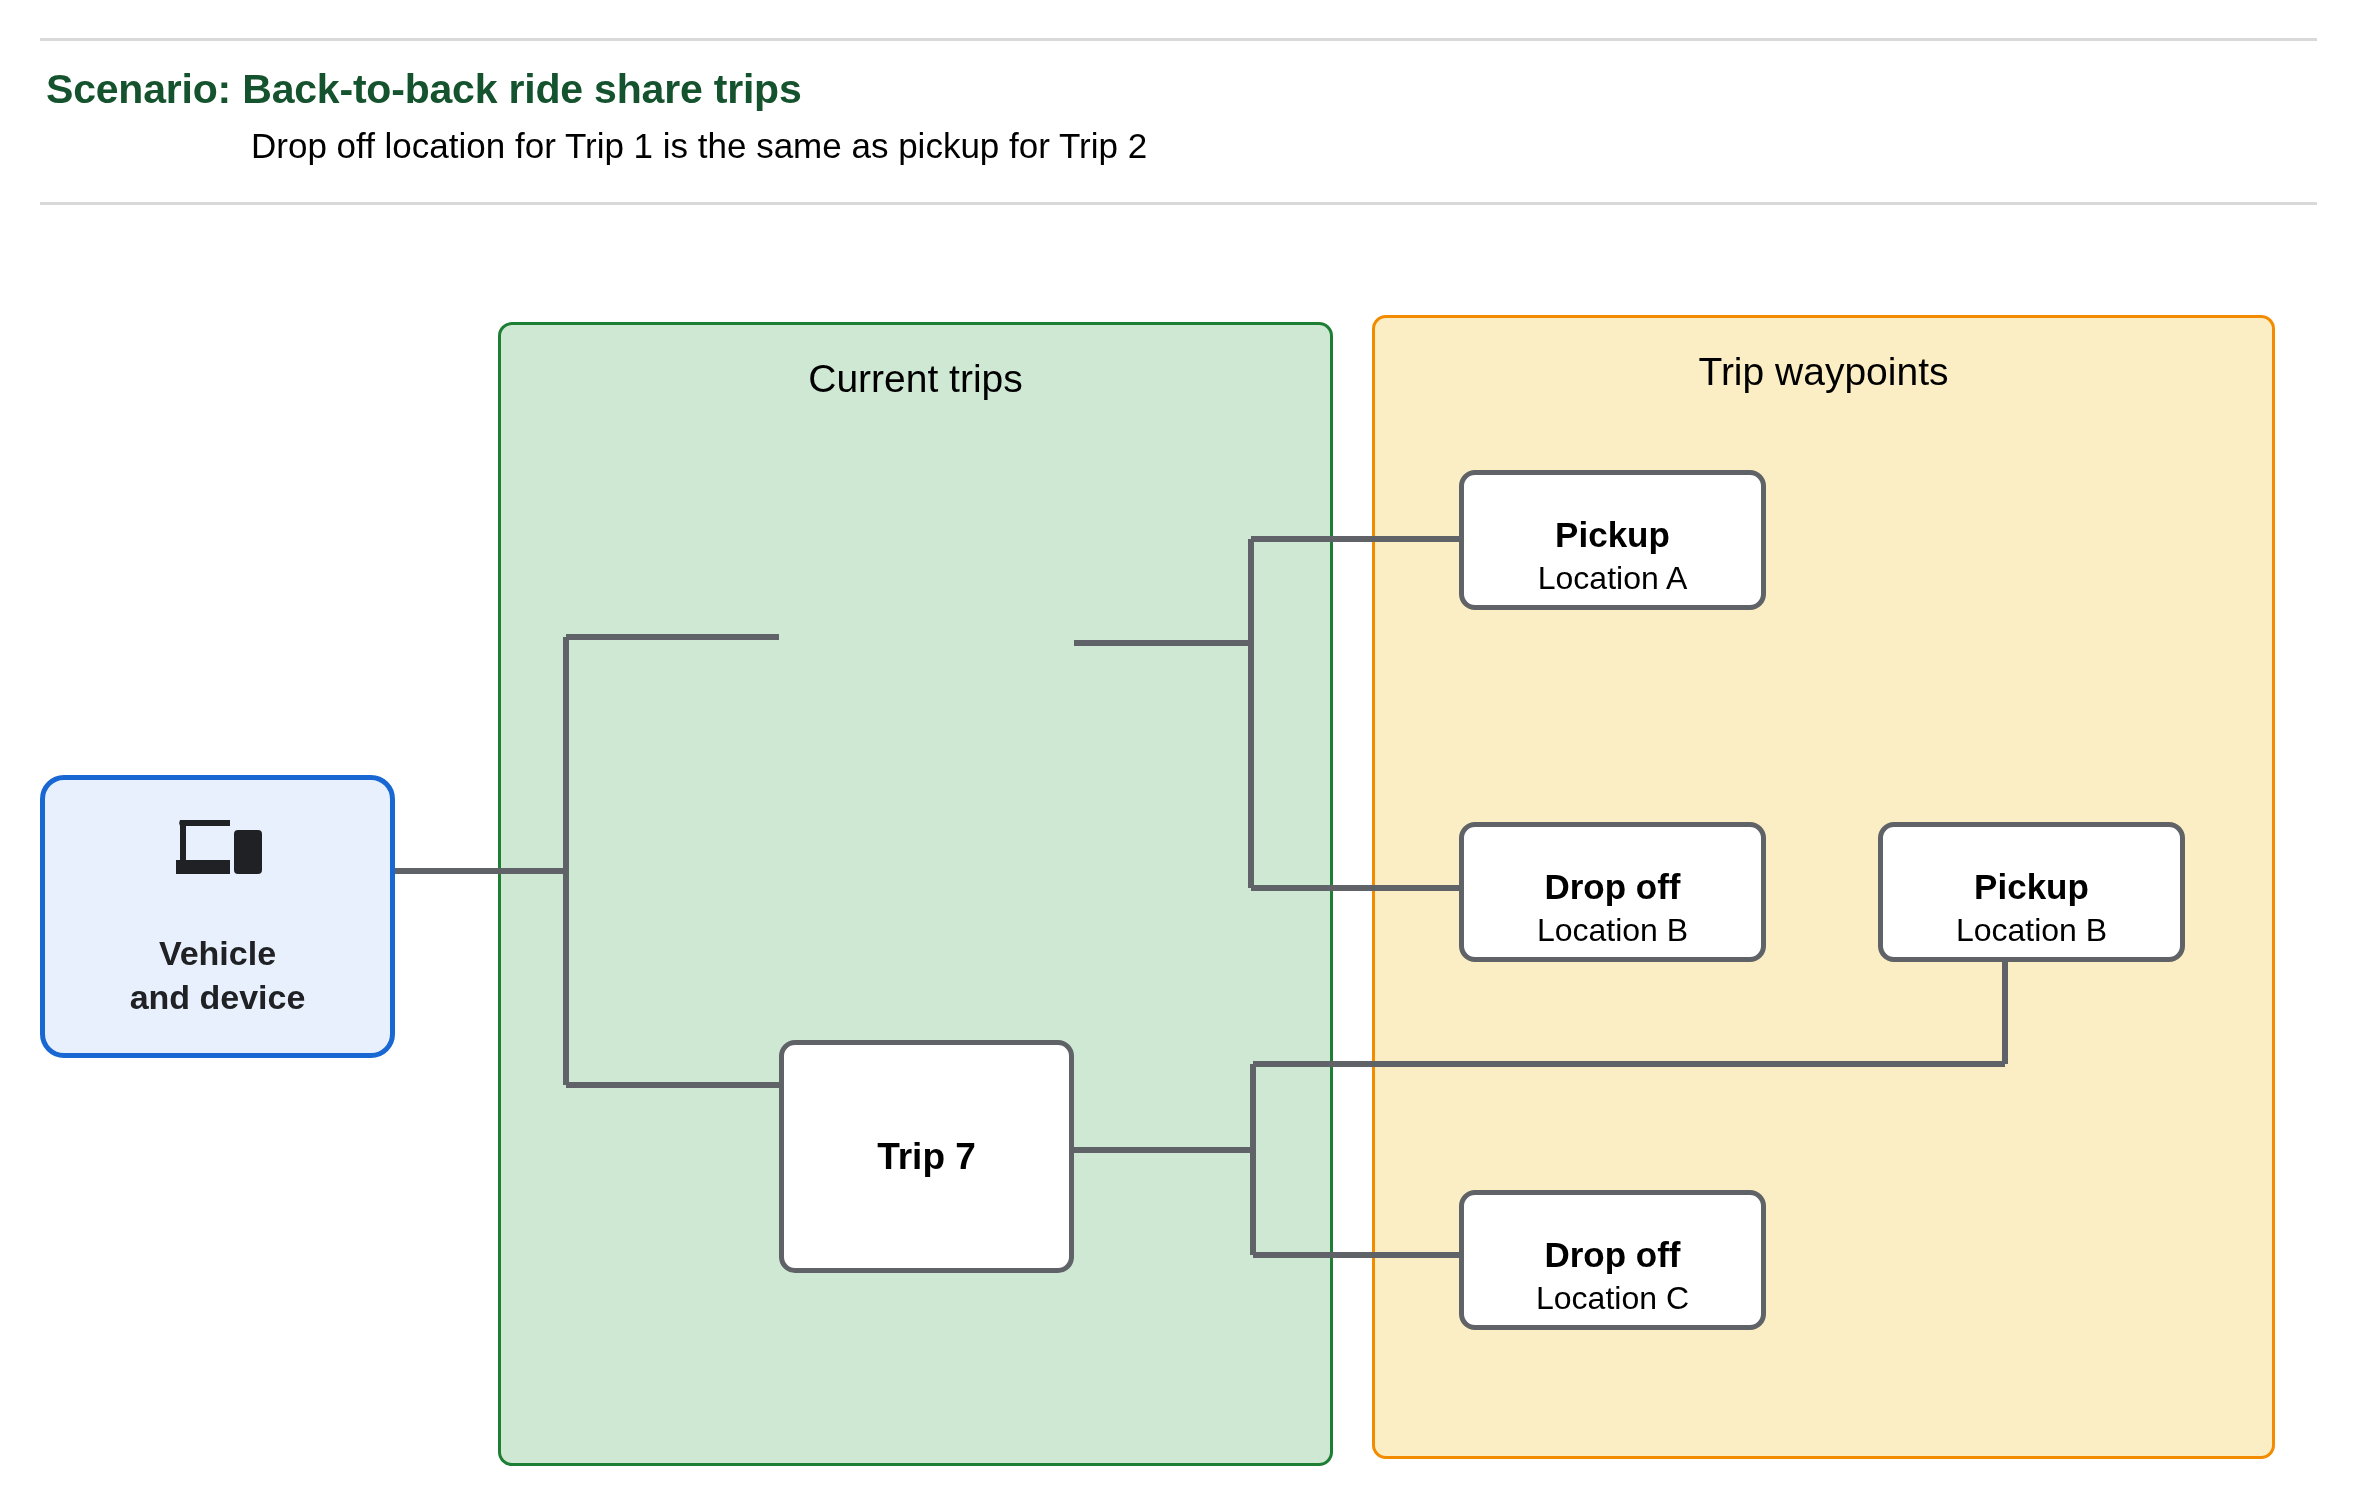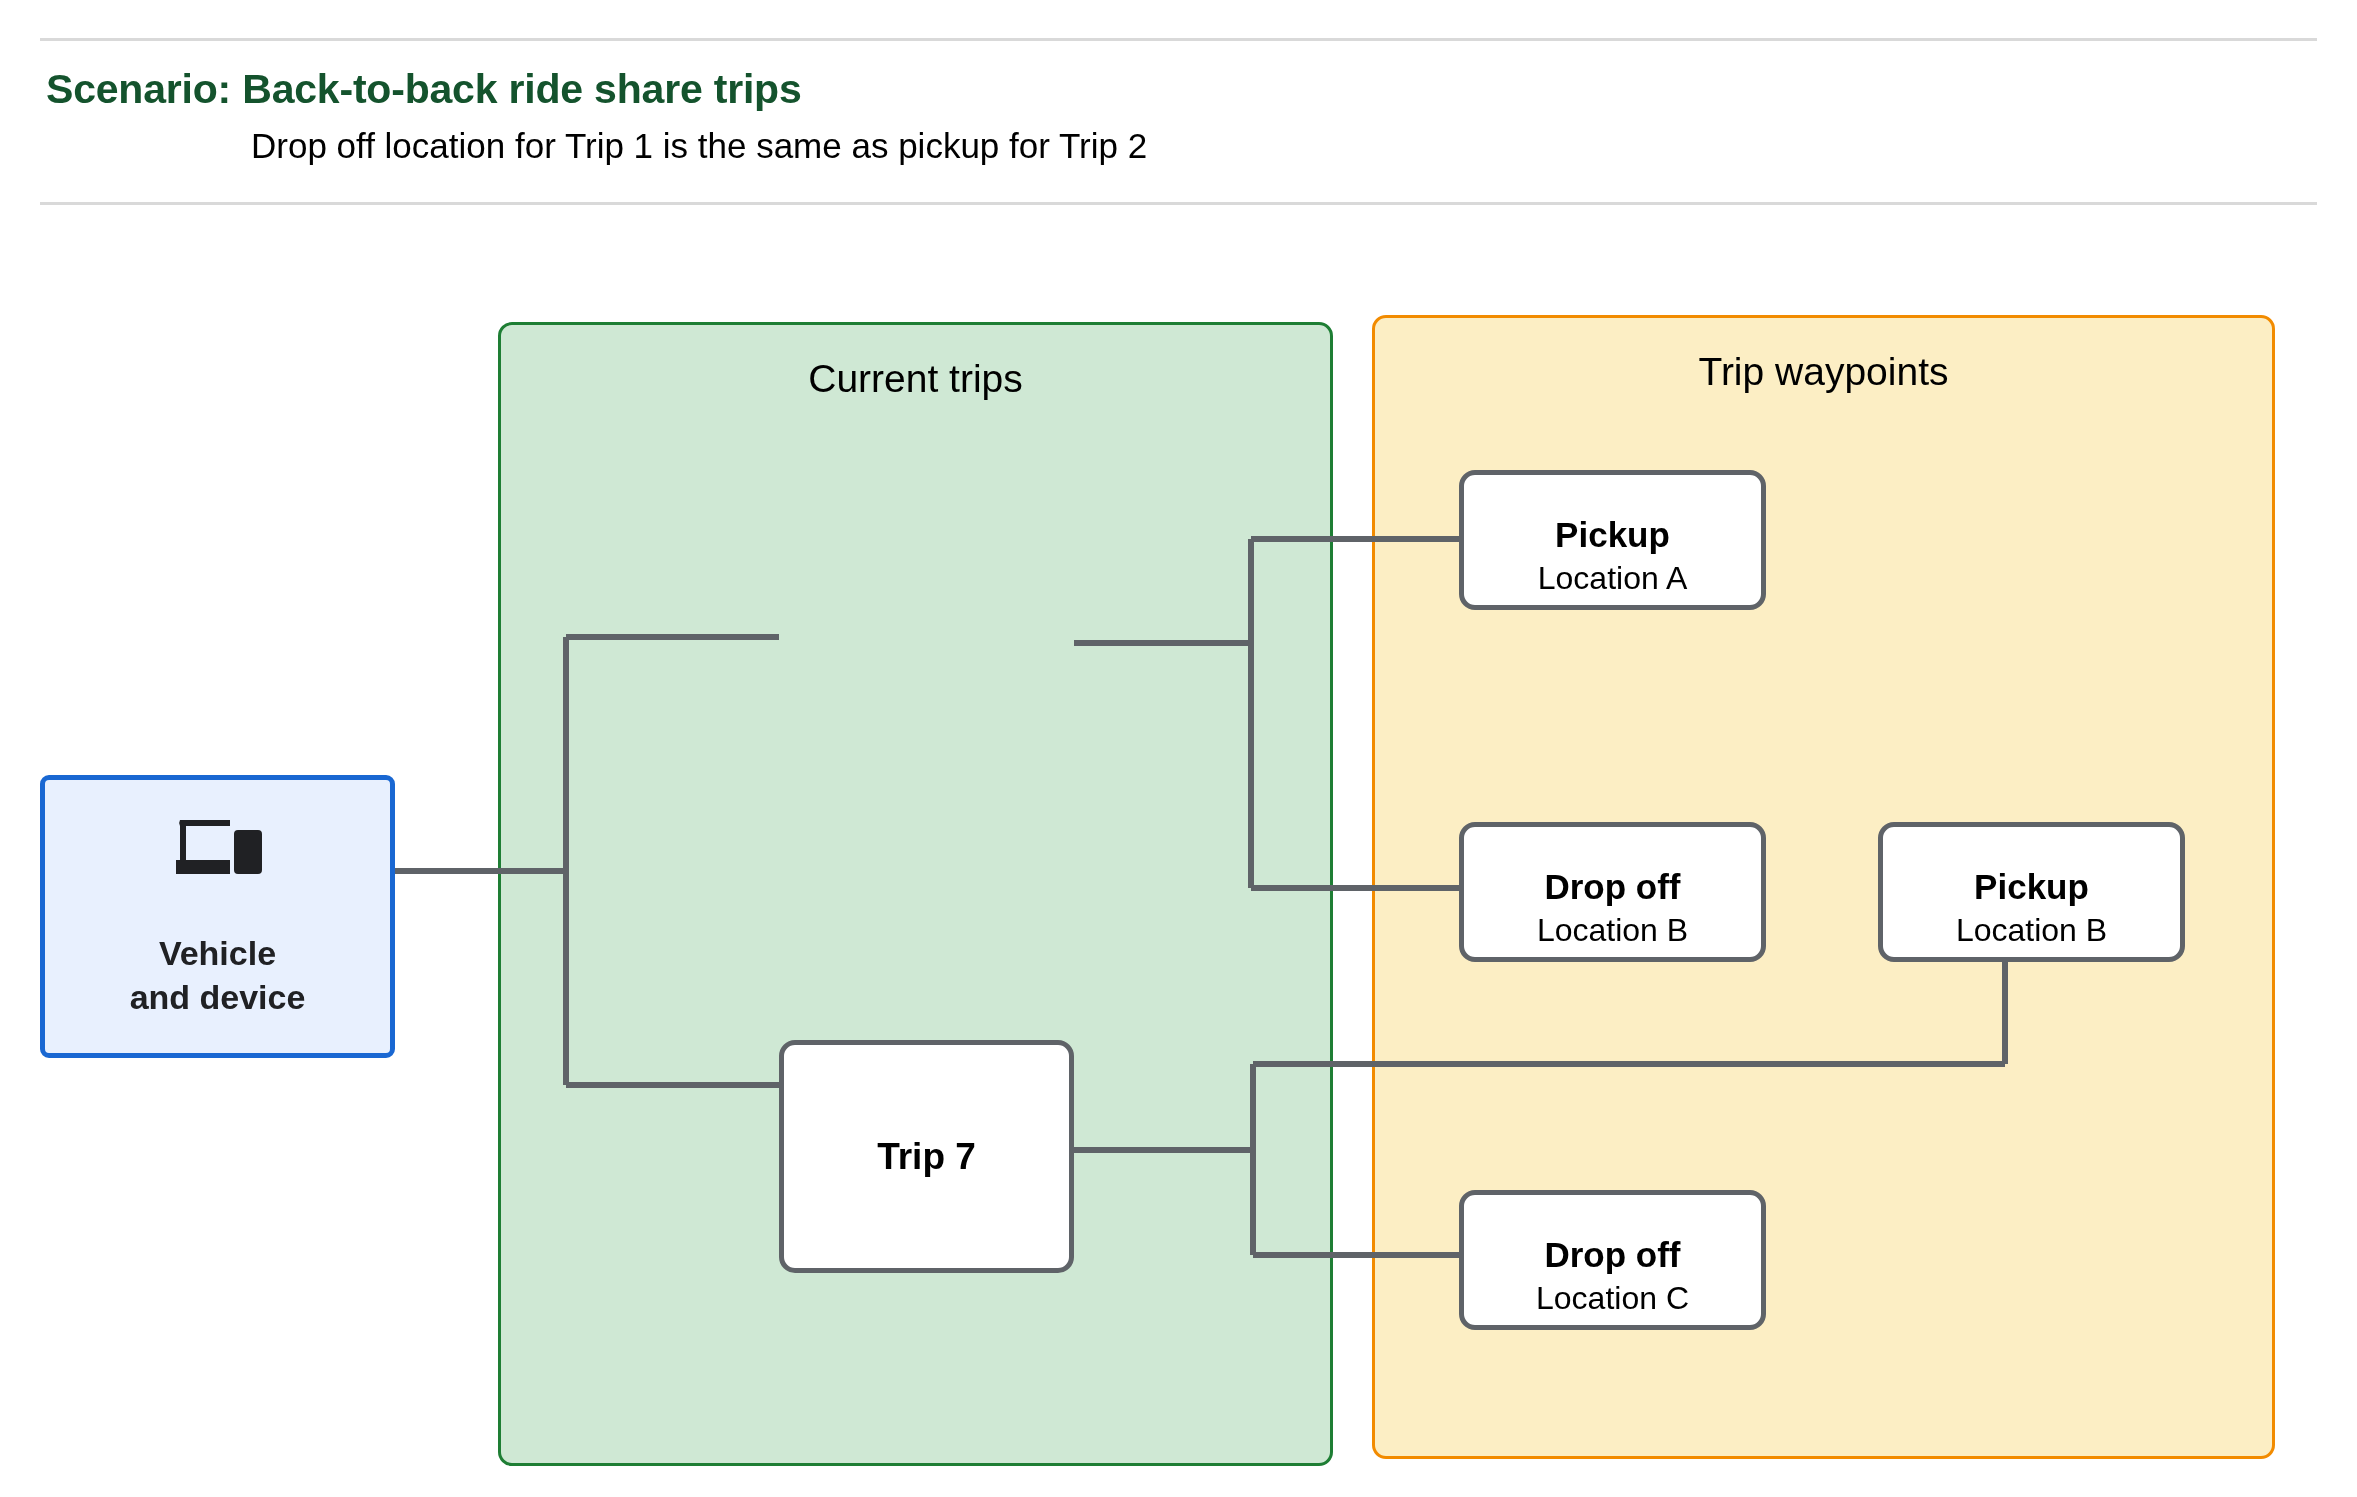--- a/index.html
+++ b/index.html
@@ -133,21 +133,21 @@
   
   #node-vehicle {
     position: absolute;
     left: 40px;
     top: 775px;
     width: 355px;
     height: 283px;
     box-sizing: border-box;
     background: #e8f0fe;
     border: 5px solid #1967d2;
-    border-radius: 9px;
+    border-radius: 24px;
     display: flex;
     flex-direction: column;
     align-items: center;
     justify-content: center;
   }
   #device-icon {
     width: 88px;
     height: 72px;
     margin-bottom: 46px;
   }

